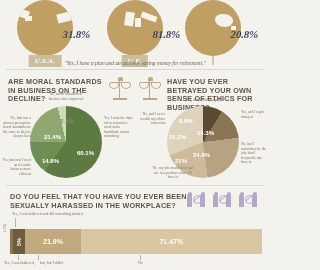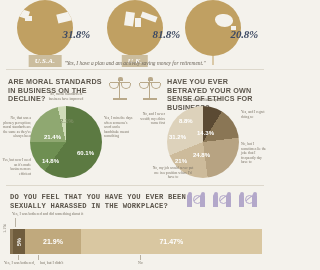--- a/index.html
+++ b/index.html
@@ -86,21 +86,21 @@
     font-family:"Liberation Sans",sans-serif;font-size:6px;z-index:4;white-space:nowrap;}
   .lead{position:absolute;font-family:"Liberation Serif",serif;
     font-size:3.6px;line-height:4.6px;color:#7a7366;z-index:3;}
 
   
   .bottom{position:absolute;left:0;top:185px;width:270px;height:85px;}
   .bdivider{position:absolute;left:6px;right:6px;top:0;height:1px;background:#ddd8cc;}
   .btitle{
     position:absolute;left:10px;top:8px;width:190px;
     font-weight:bold;font-size:7.2px;line-height:8.6px;
-    letter-spacing:0.2px;color:#5c564c;font-family:Liberation Mono, monospace;
+    letter-spacing:0.2px;color:#5c564c;
   }
   .people{position:absolute;top:7px;width:20px;height:16px;}
   .people .p{position:absolute;top:2px;width:5px;height:13px;background:#b3a8ca;border-radius:2px 2px 0 0;}
   .people .p.a{left:1px;}
   .people .p.b{right:1px;}
   .people .head{position:absolute;top:0px;width:4px;height:4px;border-radius:50%;background:#b3a8ca;}
   .people .head.a{left:1.5px;}
   .people .head.b{right:1.5px;}
   .people .ban{position:absolute;left:6.5px;top:3px;width:7px;height:7px;border:1.2px solid #b3a8ca;border-radius:50%;}
   .people .ban:after{content:"";position:absolute;left:-0.5px;top:2.4px;width:7.5px;height:1.2px;background:#b3a8ca;transform:rotate(-40deg);}

